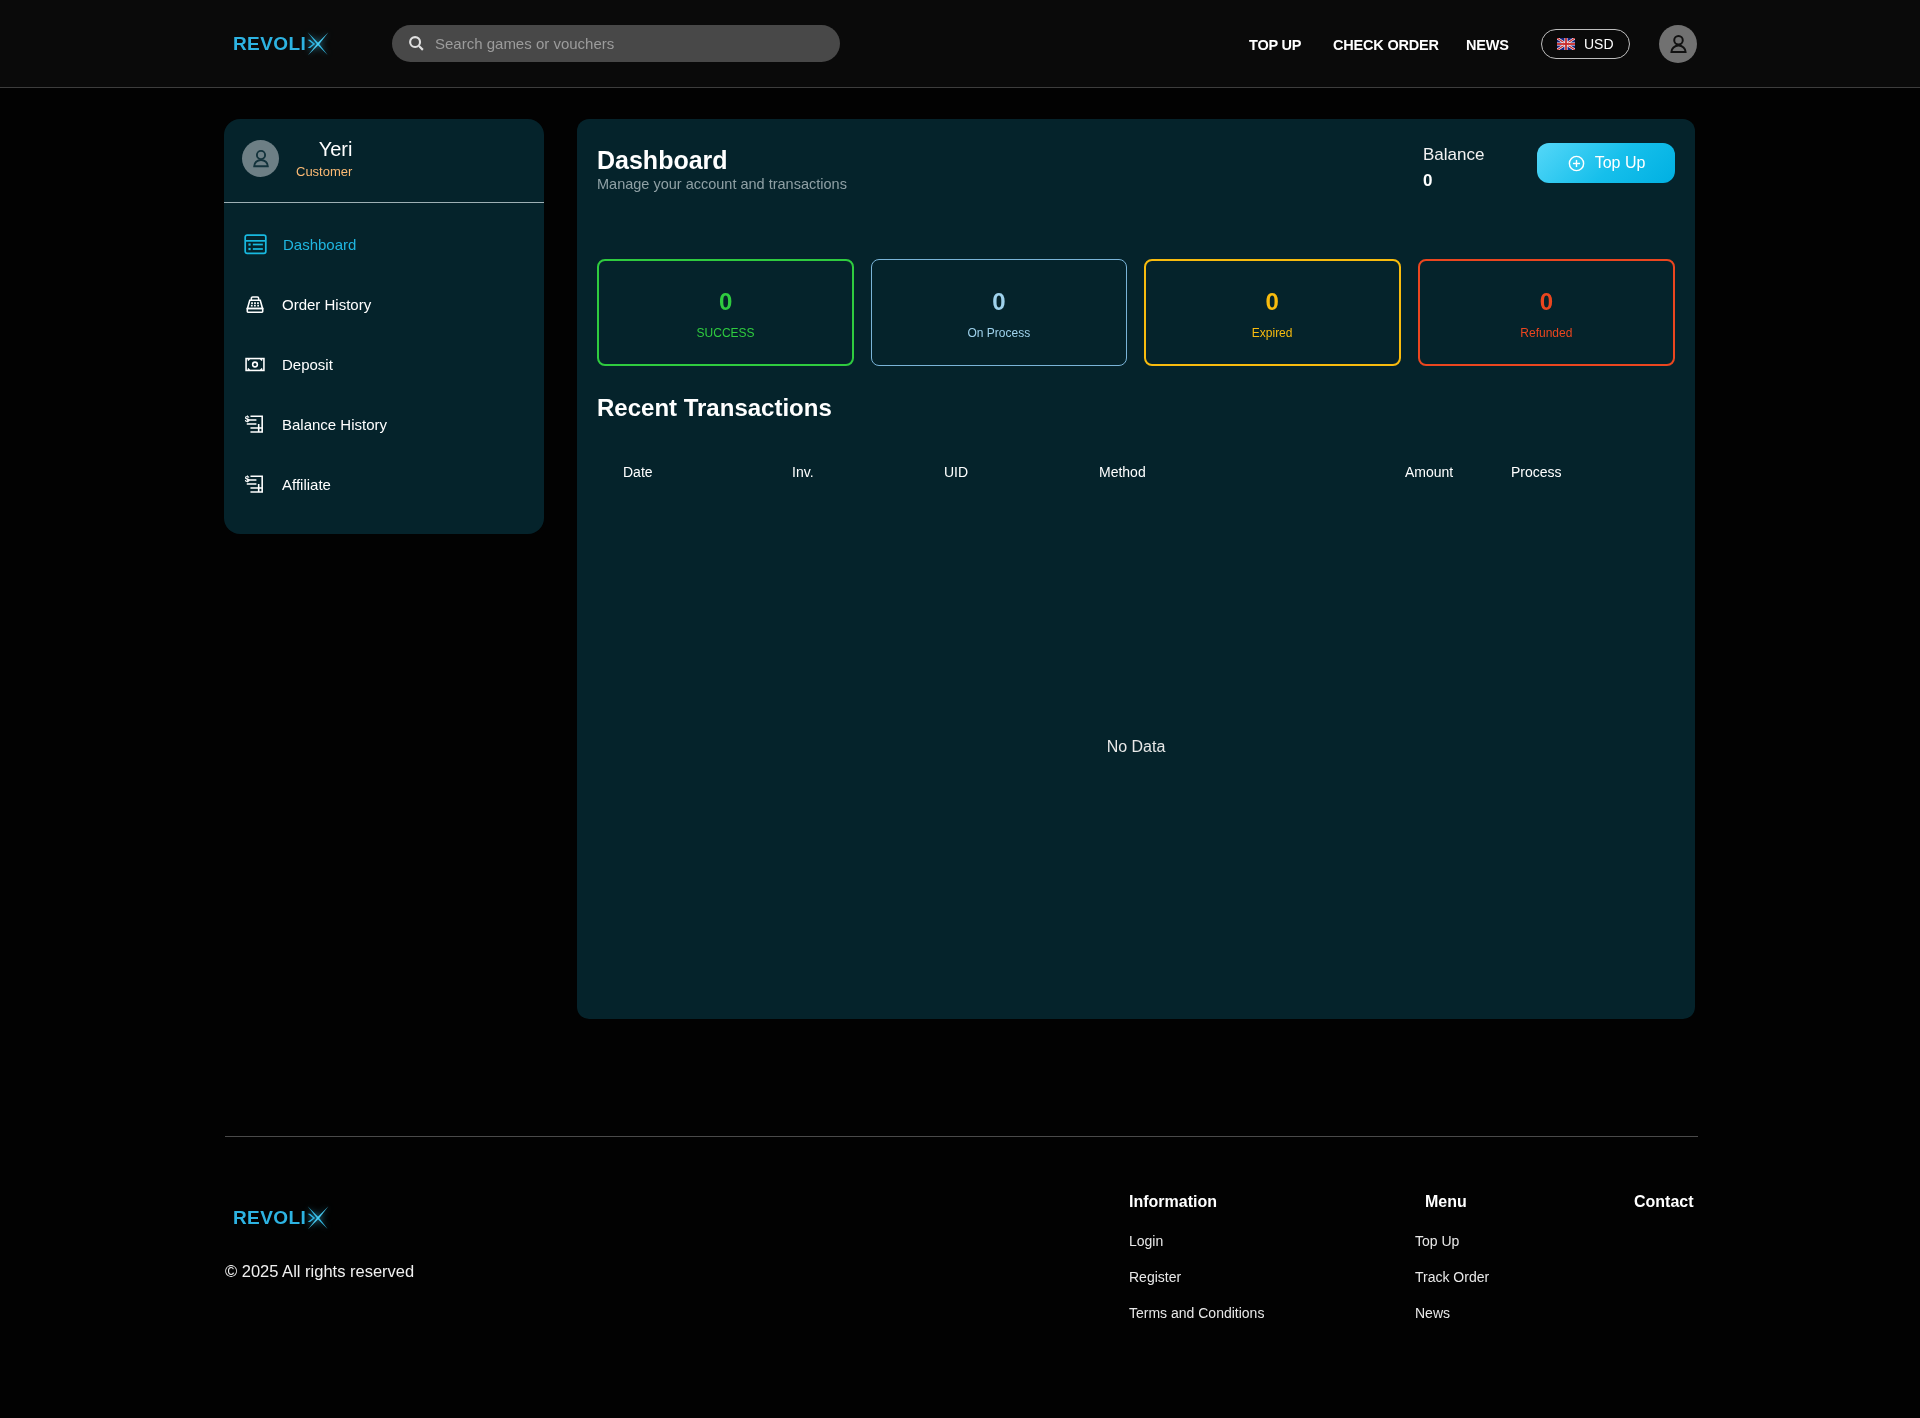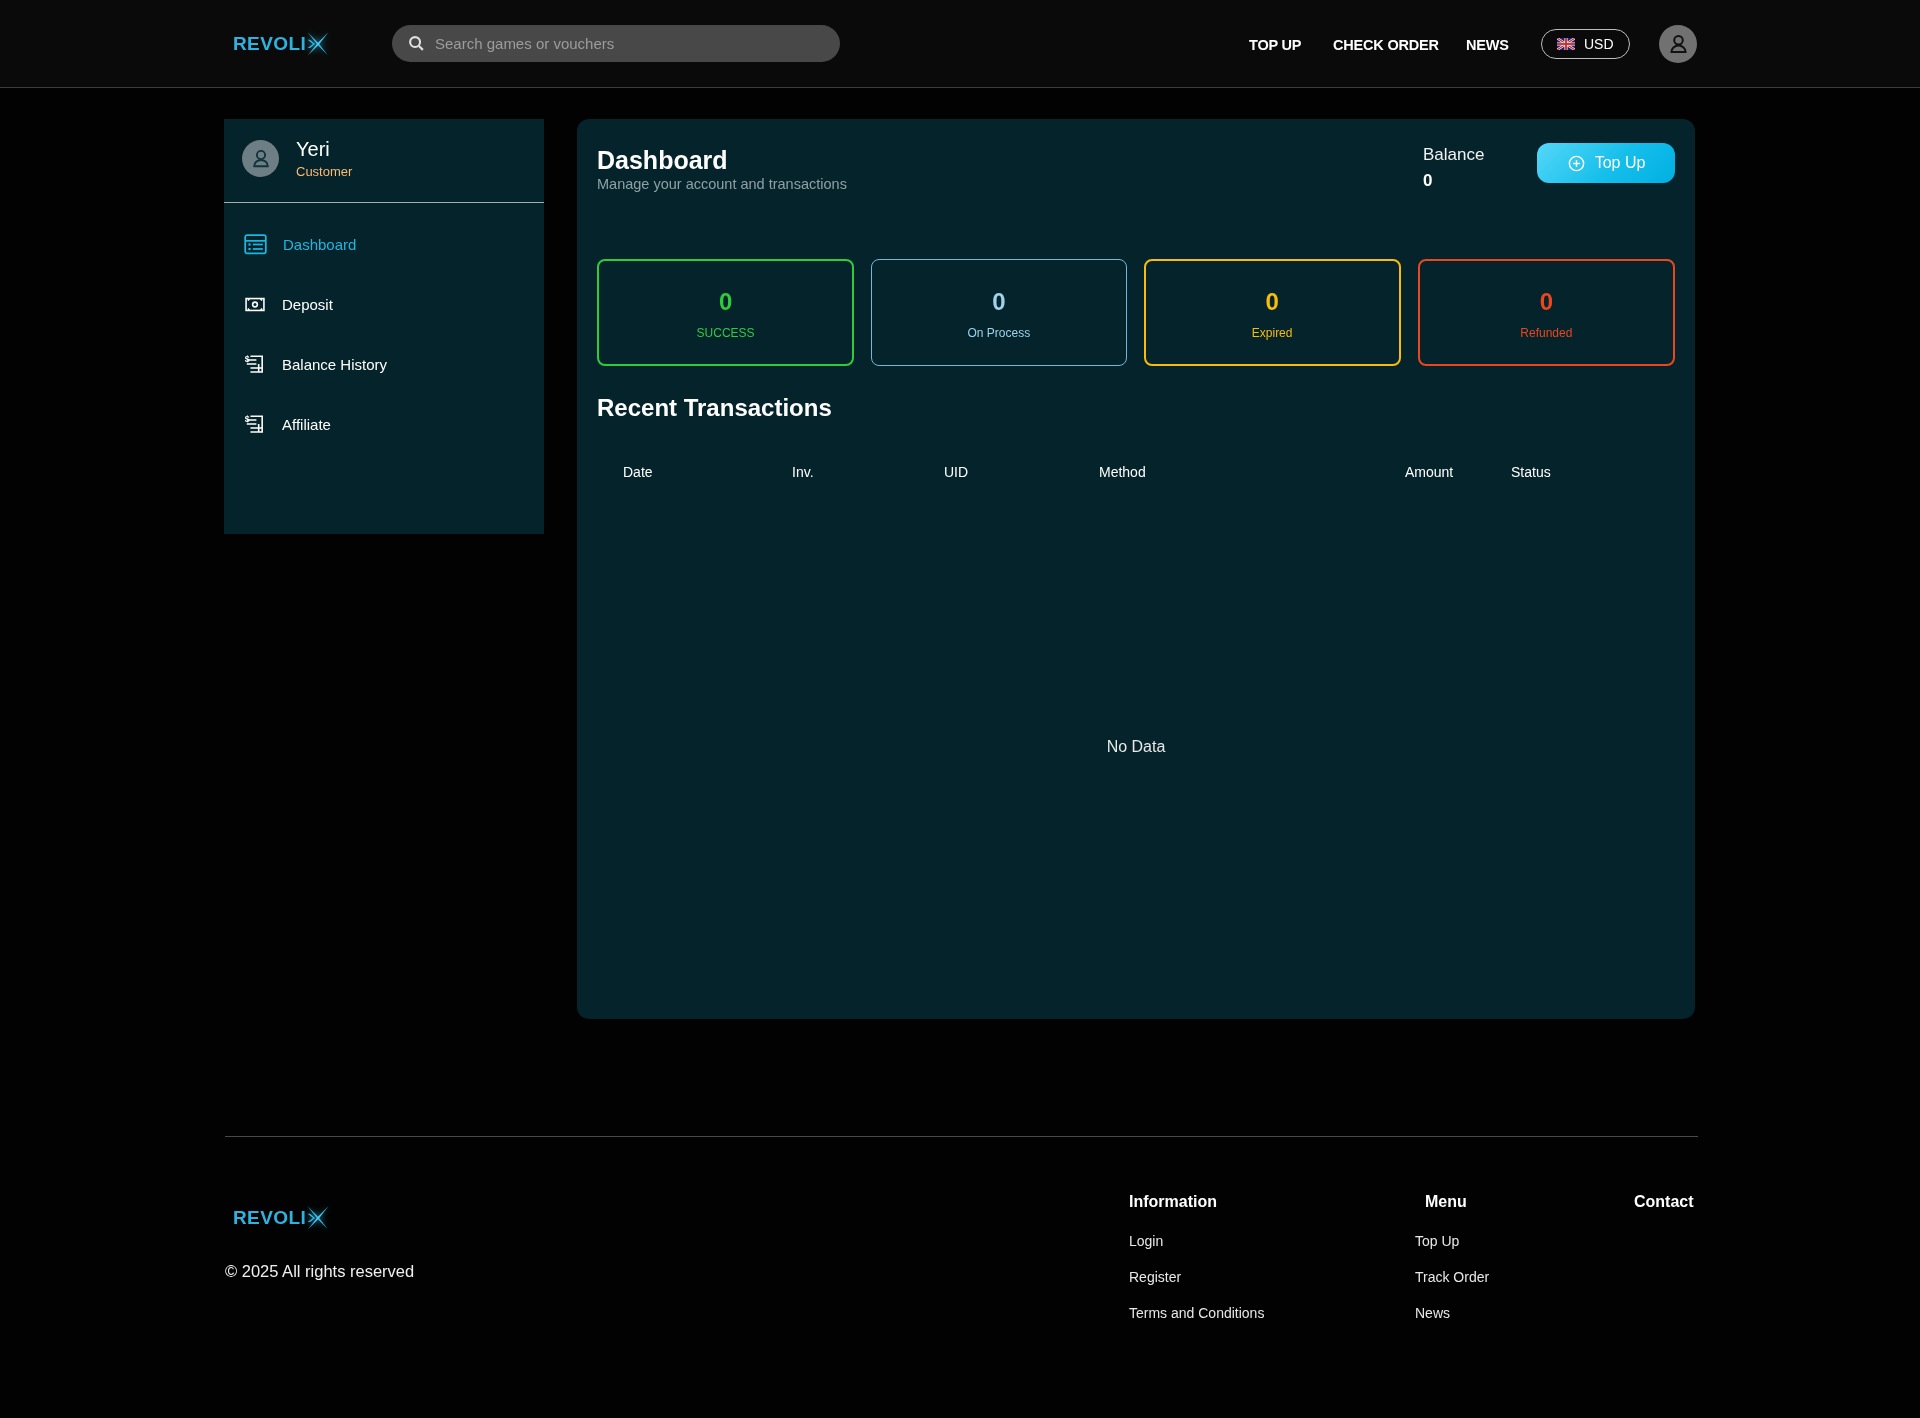--- a/index.html
+++ b/index.html
@@ -8,21 +8,21 @@
   .header { position:relative; height:88px; background:#0a0a0a; border-bottom:1px solid #3d3d3d; }
   .logo { position:absolute; left:233px; top:32px; height:24px; font-weight:bold; font-size:19px; color:#2db3e2; letter-spacing:0.4px; display:flex; align-items:center; }
   .logo svg, .flogo svg { filter:drop-shadow(0 0 3px rgba(61,208,255,0.75)); }
   .search { position:absolute; left:392px; top:25px; width:448px; height:37px; border-radius:19px; background:#484848; display:flex; align-items:center; padding-left:16px; }
   .search svg { flex:0 0 auto; }
   .search .ph { color:#9c9c9c; font-size:15px; margin-left:10px; }
   .navlink { position:absolute; top:37px; color:#fff; font-weight:bold; font-size:14.5px; letter-spacing:-0.2px; }
   .usd { position:absolute; top:29px; display:flex; align-items:center; border:1px solid #bdbdbd; border-radius:15px; height:30px; padding:0 15px; color:#fff; font-size:14px; gap:9px; }
   .avatar-h { position:absolute; top:25px; width:38px; height:38px; border-radius:50%; background:#717171; display:flex; align-items:center; justify-content:center; }
   
-  .sidebar { position:absolute; left:224px; top:119px; width:320px; height:415px; background:#05232b; border-radius:0; }
+  .sidebar { position:absolute; left:224px; top:119px; width:320px; height:415px; background:#05232b; border-radius:16px;text-align:right; }
   .side-head { display:flex; align-items:center; gap:17px; padding:19px 0 0 18px; }
   .side-avatar { width:37px; height:37px; border-radius:50%; background:#6d7f85; display:flex; align-items:center; justify-content:center; }
   .side-name { color:#fff; font-size:20px; font-weight:500; }
   .side-role { color:#fdba74; font-size:13px; margin-top:3px; }
   .side-div { border-bottom:1px solid #9fb0b5; margin-top:23px; }
   .menu { padding:11px 0 0 0; }
   .mi { display:flex; align-items:center; gap:16px; height:60px; padding-left:20px; color:#fff; font-size:15px; }
   .mi.active { color:#1fb6e0; }
   
   .panel { position:absolute; left:577px; top:119px; width:1118px; height:900px; background:#05232b; border-radius:12px; padding:27px 20px; }
@@ -109,20 +109,28 @@
           <rect x="1.2" y="1.2" width="21.6" height="19.2" rx="2"></rect>
           <line x1="1.5" y1="7.2" x2="22.5" y2="7.2"></line>
           <rect x="4.6" y="9.9" width="2.3" height="2.3" fill="#18b9e0" stroke="none"></rect>
           <rect x="4.6" y="14.6" width="2.3" height="2.3" fill="#18b9e0" stroke="none"></rect>
           <line x1="9.2" y1="11" x2="19.7" y2="11"></line>
           <line x1="9.2" y1="15.7" x2="19.7" y2="15.7"></line>
         </svg>
       Dashboard</div>
     <div class="mi">
       <svg width="22" height="21" viewBox="0 0 24 24" fill="none" stroke="#fff" stroke-width="1.8">
+          <path d="M7.8 7 V5 a1.6 1.6 0 0 1 1.6 -1.6 h5.2 a1.6 1.6 0 0 1 1.6 1.6 v2"></path>
+          <path d="M6 7.2 h12 l2.6 9.3 H3.4 Z"></path>
+          <path d="M3.2 16.5 h17.6 v3.6 a0.8 0.8 0 0 1 -0.8 0.8 H4 a0.8 0.8 0 0 1 -0.8 -0.8 Z"></path>
+          <path d="M7.6 10.4 h2 M11 10.4 h2 M14.4 10.4 h2 M7.3 13.3 h2 M10.9 13.3 h2 M14.6 13.3 h2"></path>
+        </svg>
+      Order History</div>
+    <div class="mi">
+      <svg width="22" height="21" viewBox="0 0 24 24" fill="none" stroke="#fff" stroke-width="1.8">
           <rect x="1.8" y="5.2" width="20.4" height="13.6"></rect>
           <circle cx="12" cy="12" r="2.7"></circle>
           <path d="M5.6 5.4 L3.9 7.4 M18.4 5.4 L20.1 7.4 M5.6 18.6 L3.9 16.6 M18.4 18.6 L20.1 16.6"></path>
         </svg>
       Deposit</div>
     <div class="mi">
       <svg width="22" height="21" viewBox="0 0 24 24" fill="none" stroke="#fff" stroke-width="1.8">
           <path d="M6.8 2.6 h13.4 v18 h-13.4"></path>
           <path d="M2.6 6.8 h11 M2.6 11.4 h11 M6.8 16 h9"></path>
           <path d="M16.2 11.4 v9.2 M20.2 16 h-4"></path>
@@ -170,21 +178,21 @@
       </div>
   </div>
   <div class="rt">Recent Transactions</div>
   <div class="thead">
     <span style="width:26px;"></span>
       <span style="width:169px;">Date</span>
       <span style="width:152px;">Inv.</span>
       <span style="width:155px;">UID</span>
       <span style="width:306px;">Method</span>
       <span style="width:106px;">Amount</span>
-      <span>Status</span>
+      <span>Process</span>
   </div>
   <div class="nodata">No Data</div>
 </div>
 
 <div class="footer">
   <div class="fdiv"></div>
   <div class="flogo">REVOLI<svg width="24" height="26" viewBox="0 0 30 32" style="margin-left:1px;">
     <g fill="#3ac4ef">
       <path d="M0.8 10.8 L7.4 15.9 L0.8 21 L3.9 21 L10.2 15.9 L3.9 10.8 Z" fill="#2db3e2"></path>
       <path d="M0.8 1.2 L14.2 14.7 L25.8 29.8 L12.4 16.3 Z" fill="#35bfea"></path>

